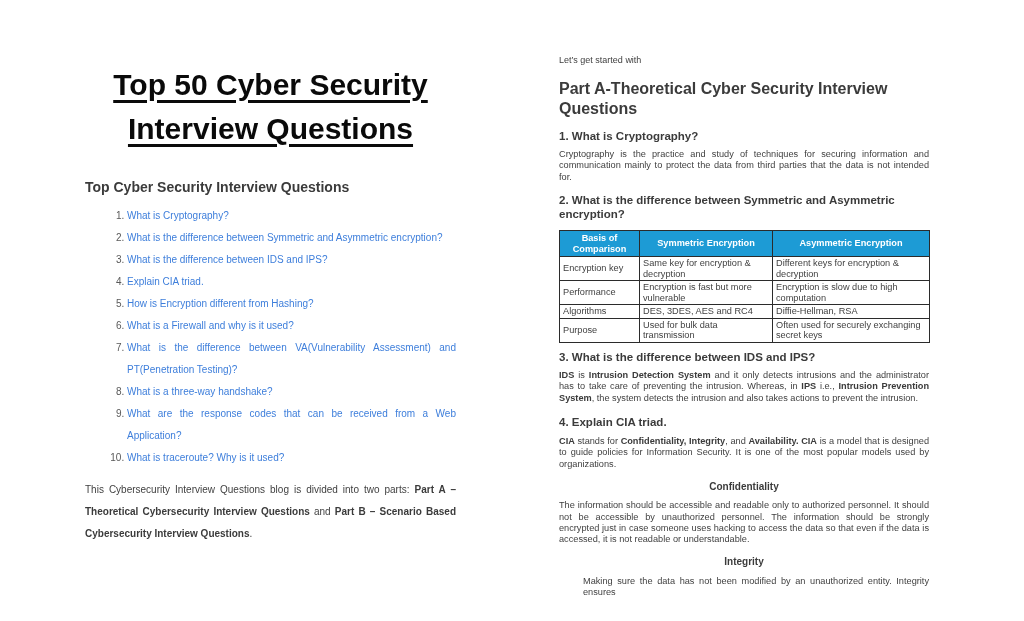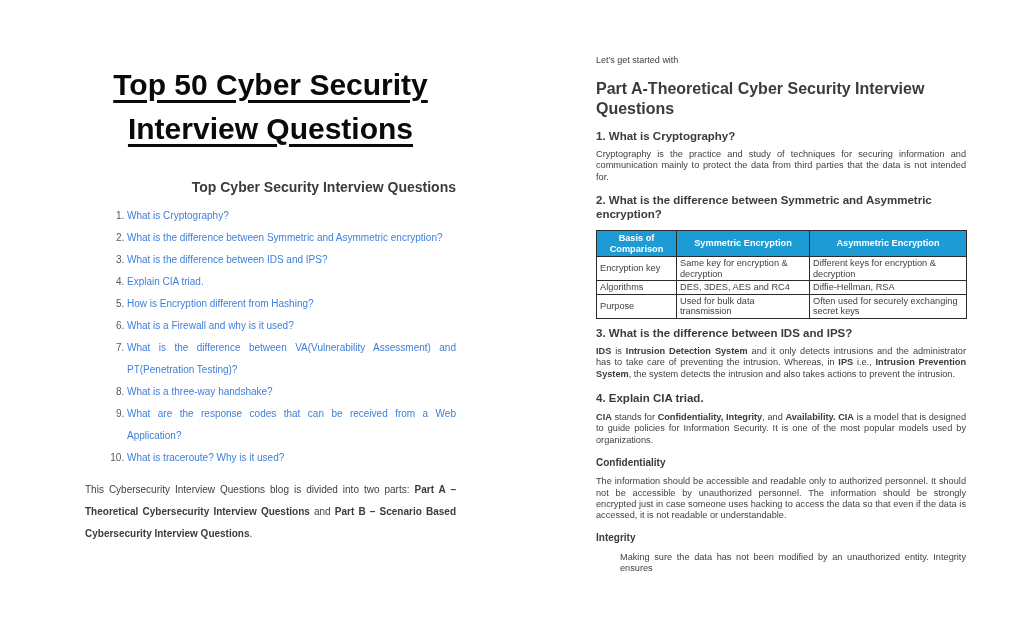--- a/index.html
+++ b/index.html
@@ -16,41 +16,41 @@
   .doc-title {
     margin-top: 16px; text-align: center;
     font-size: 30px; line-height: 44px; font-weight: bold; color: #0a0a0a;
   }
   .title-line {
     display: block;
     text-decoration: underline;
     text-decoration-thickness: 3px;
     text-underline-offset: 5px;
   }
-  .toc-heading { margin-top: 27px; font-size: 14px; line-height: 18px; font-weight: bold; color: #3b3b3b; text-align: right; }
+  .toc-heading { margin-top: 27px; font-size: 14px; line-height: 18px; font-weight: bold; color: #3b3b3b; }
   .toc-list { margin-top: 9px; padding-left: 42px; list-style: decimal outside; }
   .toc-item {
     font-size: 10px; line-height: 22px; text-align: justify;
     color: #3d7edb; cursor: pointer;
   }
   .toc-item::marker { color: #595959; }
   .outro { margin-top: 10px; font-size: 10px; line-height: 22px; text-align: justify; color: #3f3f3f; }
   .b { font-weight: bold; color: #3b3b3b; }
 
   
-  .page-right { position: absolute; left: 596px; top: 50px; width: 370px; }
+  .page-right { position: absolute; left: 559px; top: 50px; width: 370px; }
   .intro { margin-top: 4px; font-size: 9px; line-height: 12px; color: #3f3f3f; }
   .part-heading { margin-top: 13px; font-size: 16px; line-height: 20px; font-weight: bold; color: #3b3b3b; }
   .q-heading { margin-top: 10px; font-size: 11.5px; line-height: 14px; font-weight: bold; color: #3b3b3b; }
   .q-heading.mt-lg { margin-top: 11px; }
   .q-heading.mt-sm { margin-top: 7px; }
   .body { margin-top: 6px; font-size: 9.2px; line-height: 11.4px; text-align: justify; color: #3f3f3f; }
   .body.mt-7 { margin-top: 7px; }
   .body.mt-8 { margin-top: 8px; margin-left: 24px; }
-  .sub-heading { margin-top: 11px; font-size: 10px; line-height: 12px; font-weight: bold; color: #3b3b3b; }
+  .sub-heading { margin-top: 11px; font-size: 10px; line-height: 12px; font-weight: bold; color: #3b3b3b; text-align: center; }
   .sub-heading.mt-10 { margin-top: 10px; }
   .jline { display: block; text-align: justify; text-align-last: justify; }
 
   .cmp-table { margin-top: 9px; width: 370px; border-collapse: collapse; table-layout: fixed; }
   .cmp-table col.c1 { width: 80px; }
   .cmp-table col.c2 { width: 133px; }
   .cmp-table col.c3 { width: 157px; }
   .cmp-table th {
     background: #1d9bd5; color: #ffffff;
     font-size: 9.2px; line-height: 10.5px; font-weight: bold;
@@ -113,20 +113,25 @@
           <th>Asymmetric Encryption</th>
         </tr>
       </thead>
       <tbody>
         <tr>
           <td>Encryption key</td>
           <td>Same key for encryption &amp; decryption</td>
           <td>Different keys for encryption &amp; decryption</td>
         </tr>
         <tr>
+          <td>Performance</td>
+          <td>Encryption is fast but more vulnerable</td>
+          <td>Encryption is slow due to high computation</td>
+        </tr>
+        <tr>
           <td>Algorithms</td>
           <td>DES, 3DES, AES and RC4</td>
           <td>Diffie-Hellman, RSA</td>
         </tr>
         <tr>
           <td>Purpose</td>
           <td>Used for bulk data transmission</td>
           <td>Often used for securely exchanging secret keys</td>
         </tr>
       </tbody>

